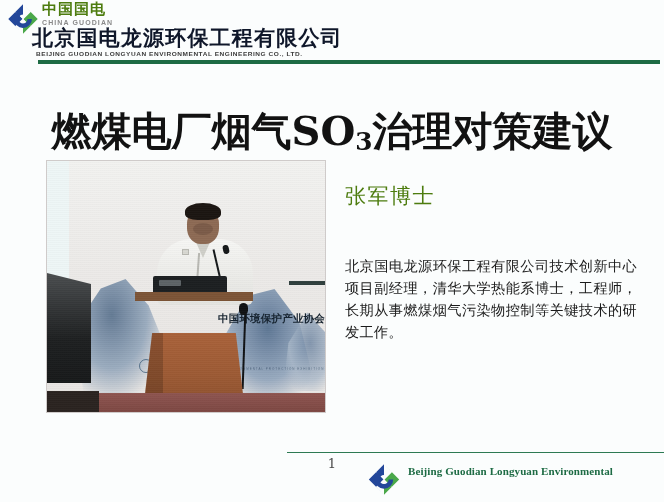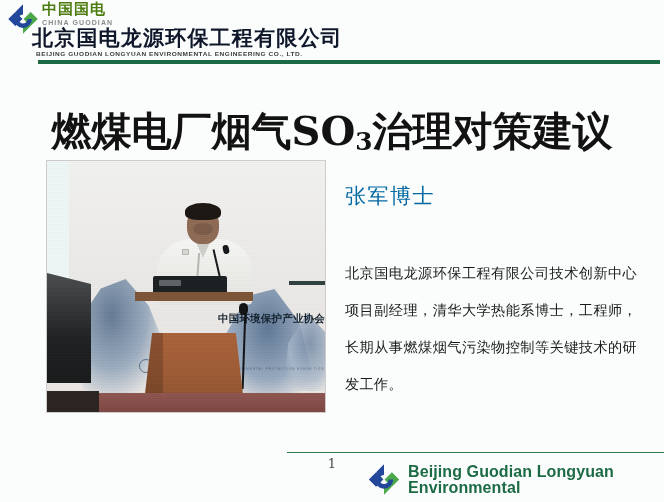--- a/index.html
+++ b/index.html
@@ -329,32 +329,32 @@
     position: absolute; inset: 0;
     background: repeating-linear-gradient(0deg, rgba(255,255,255,0.02) 0 1px, rgba(0,0,0,0.02) 1px 2px);
     pointer-events: none;
   }
 
   
   .speaker-name {
     position: absolute;
     left: 345px; top: 182px;
     font-size: 21px;
-    color: #0369a1;
+    color: #4d7c0f;
     letter-spacing: 1.5px;
     font-family: "DejaVu Sans", sans-serif;
     text-align: right;
   }
   .speaker-bio {
     position: absolute;
     left: 345px; top: 255px;
     width: 292px;
     font-size: 14.2px;
     color: #1b1b1b;
-    line-height: 37px;
+    line-height: 22px;
     letter-spacing: 0.2px;
     font-family: "DejaVu Sans", sans-serif;
     text-align: justify;
   }
 
   
   .footer-rule {
     position: absolute;
     left: 287px; top: 452px;
     width: 377px; height: 1.4px;
@@ -366,26 +366,26 @@
     width: 664px;
     text-align: center;
     font-size: 13px;
     color: #4a4a4a;
     font-family: "DejaVu Serif", serif;
   }
   .footer-logo { position: absolute; left: 366px; top: 463px; width: 36px; height: 33px; }
   .footer-text {
     position: absolute;
     left: 408px; top: 464px;
-    font-size: 16px;
+    font-size: 11px;
     font-weight: bold;
     color: #1d6b44;
     line-height: 15.5px;
     letter-spacing: 0.1px;
-    font-family: Liberation Sans, sans-serif;
+    font-family: Liberation Serif, serif;
   }
 </style>
 </head>
 <body>
 
 <div class="slide">
 
   <div class="header">
 
     <svg class="logo-mark top" viewBox="0 0 100 100">

